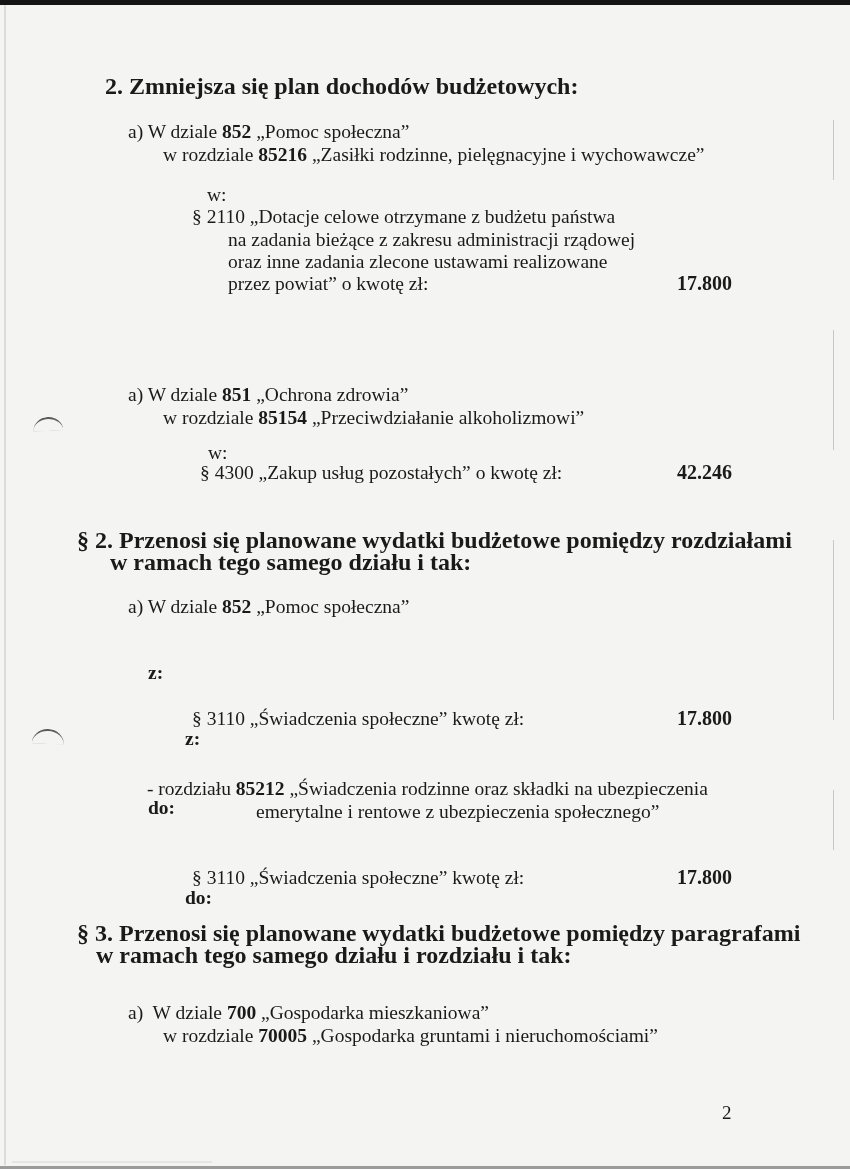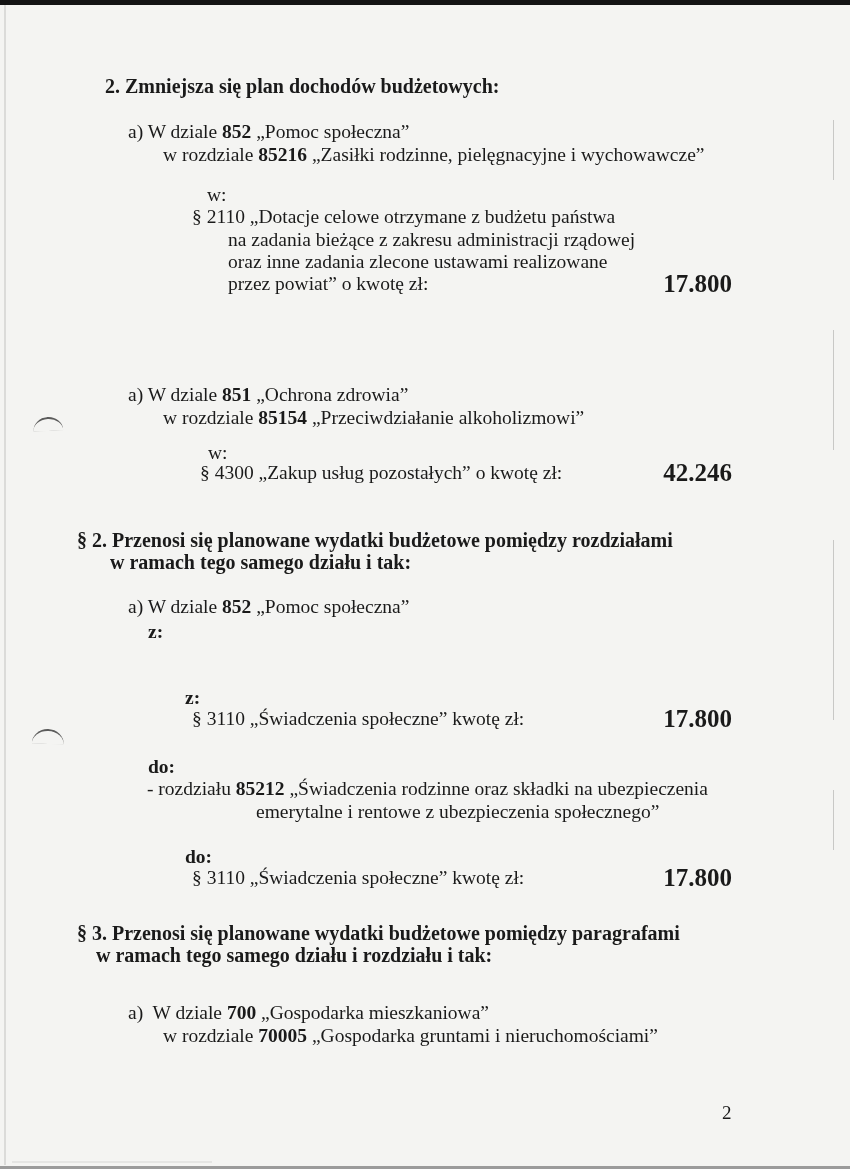--- a/index.html
+++ b/index.html
@@ -65,27 +65,27 @@
 
   
   .line {
     position: absolute;
     font-size: 19.5px;
     line-height: 23px;
     white-space: pre;
   }
   .heading {
     font-weight: bold;
-    font-size: 20px;
+    font-size: 24px;
   }
-  .b { font-weight: bold; }
+  .b { font-weight: bold; margin-top: 41px; }
   .amount {
     position: absolute;
     right: 118px;
-    font-size: 25px;
+    font-size: 20px;
     line-height: 23px;
     font-weight: bold;
     text-align: right;
   }
   .page-number {
     position: absolute;
     left: 722px; top: 1102px;
     font-size: 19px;
   }
 </style>

